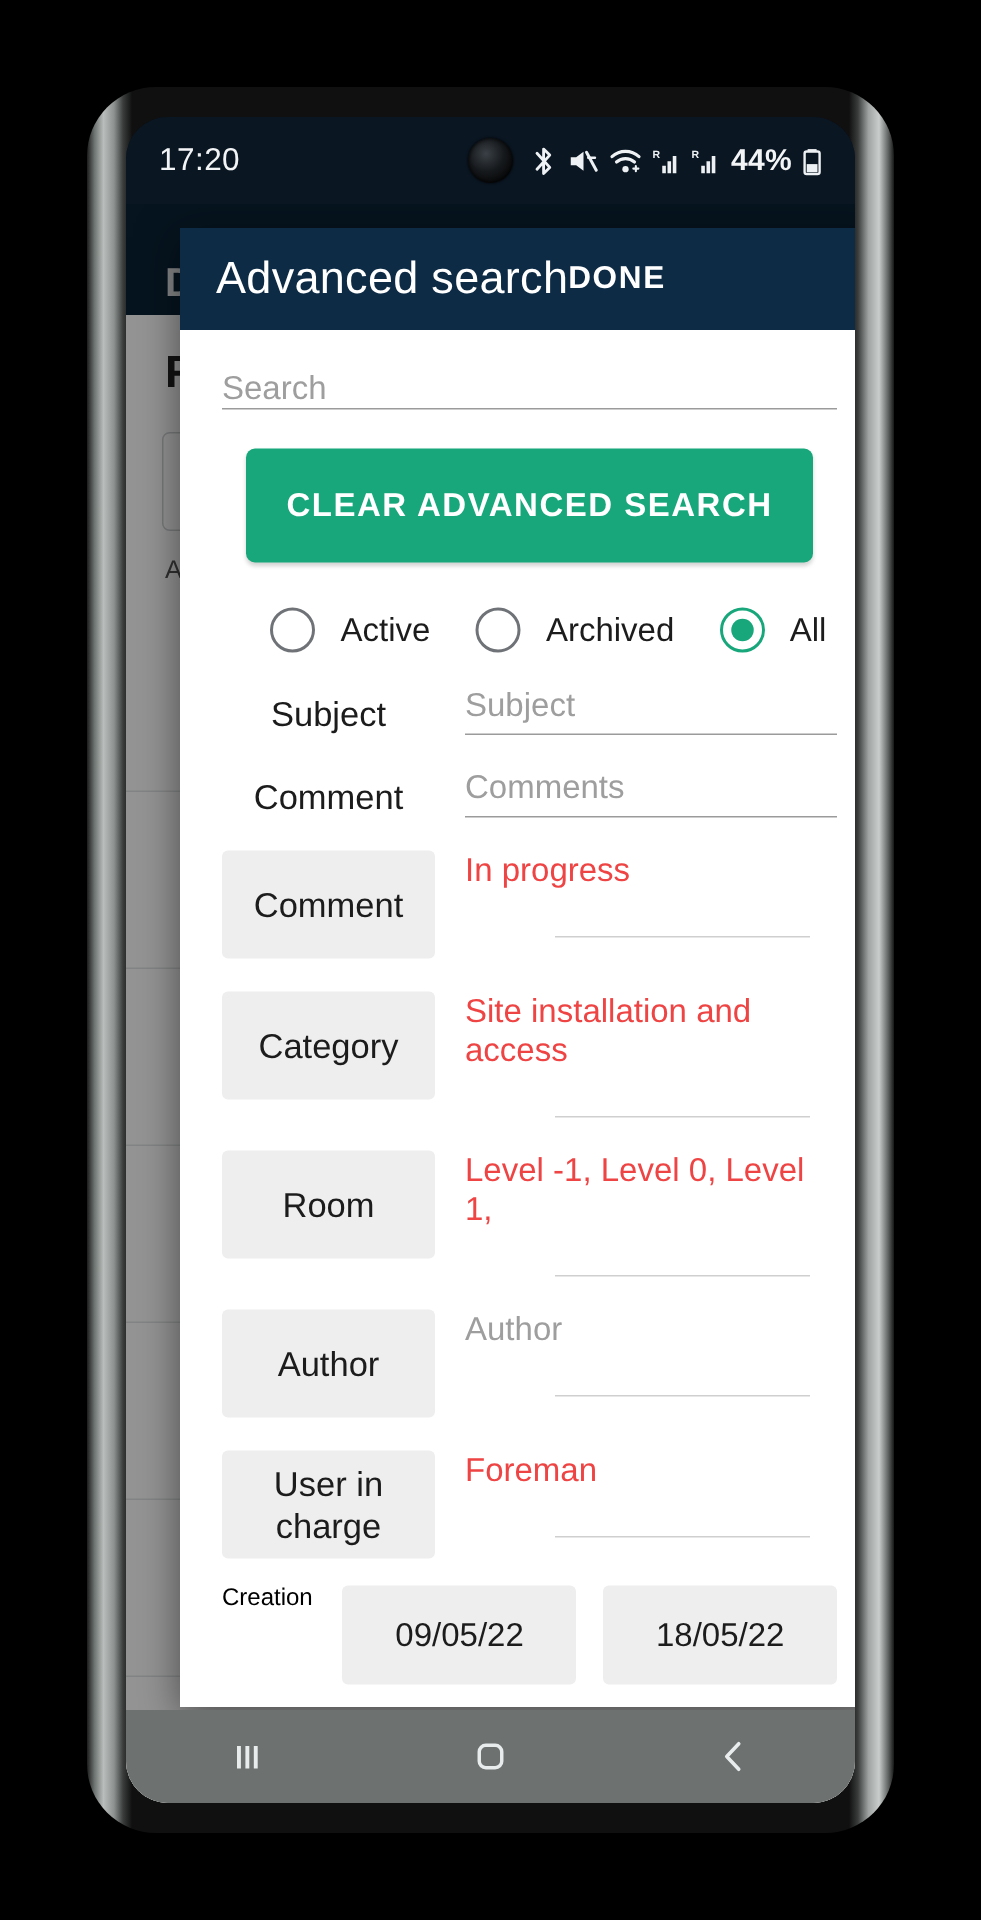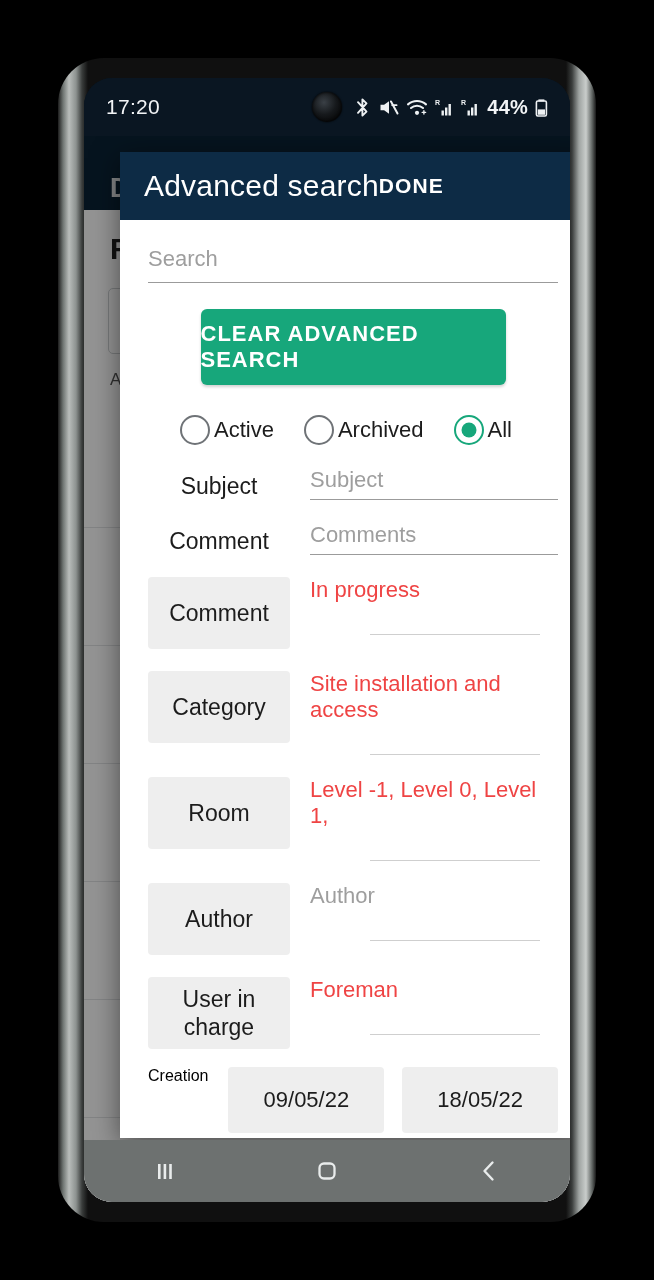--- a/index.html
+++ b/index.html
@@ -90,36 +90,36 @@
     height:68px; background:#0d2B45; color:#ffffff;
     display:flex; align-items:center; justify-content:flex-start;
     padding:0 26px 0 24px;
   }
   .dlg-title { font-size:30px; font-weight:400; letter-spacing:.2px; }
   .dlg-done { font-size:21px; font-weight:700; letter-spacing:1.1px; color:#fff; }
 
   .dlg-body { padding:0 28px; }
 
   .search-field {
-    margin-top:26px; padding-bottom:10px; border-bottom:1.5px solid #9b9b9b;
+    margin-top:26px; border-bottom:1.5px solid #9b9b9b;
   }
   .search-field .ph { font-size:22px; color:#9e9e9e; }
 
   .clear-btn {
-    margin:26px auto 0 auto; width:305px; height:76px; border-radius:6px;
+    margin:26px auto 0 auto; width:378px; height:76px; border-radius:6px;
     background:#17a77b; color:#ffffff;
     display:flex; align-items:center; justify-content:center;
     font-size:22px; font-weight:700; letter-spacing:1px;
     box-shadow:0 2px 3px rgba(0,0,0,.18);
   }
 
   .radio-row {
     margin-top:30px; display:flex; align-items:center; gap:30px; padding-left:32px;
   }
-  .radio-item { display:flex; align-items:center; gap:4px; }
+  .radio-item { display:flex; align-items:center; gap:17px; }
   .radio-mark {
     width:30px; height:30px; border-radius:50%;
     border:2.6px solid #6f7377; position:relative; flex:0 0 auto;
   }
   .radio-mark.on { border-color:#17a77b; }
   .radio-mark.on::after {
     content:""; position:absolute; left:50%; top:50%; transform:translate(-50%,-50%);
     width:15px; height:15px; border-radius:50%; background:#17a77b;
   }
   .radio-label { font-size:22px; color:#1c1c1c; }

